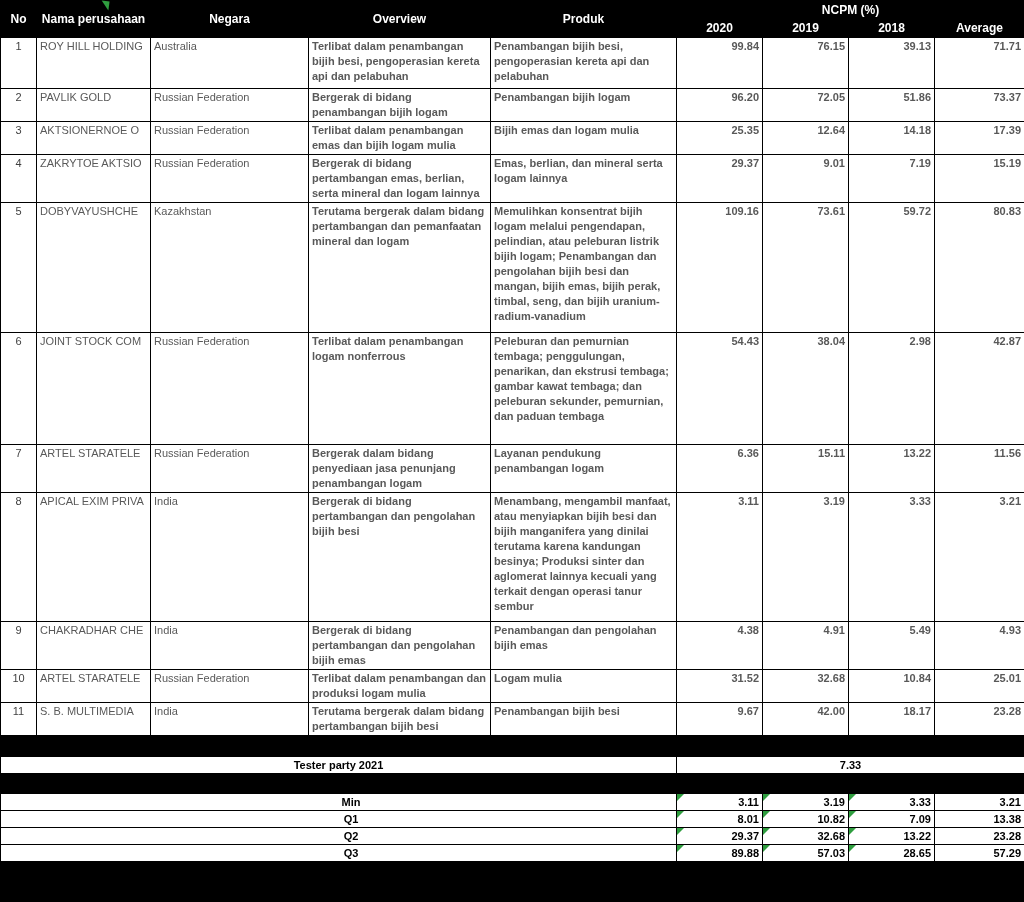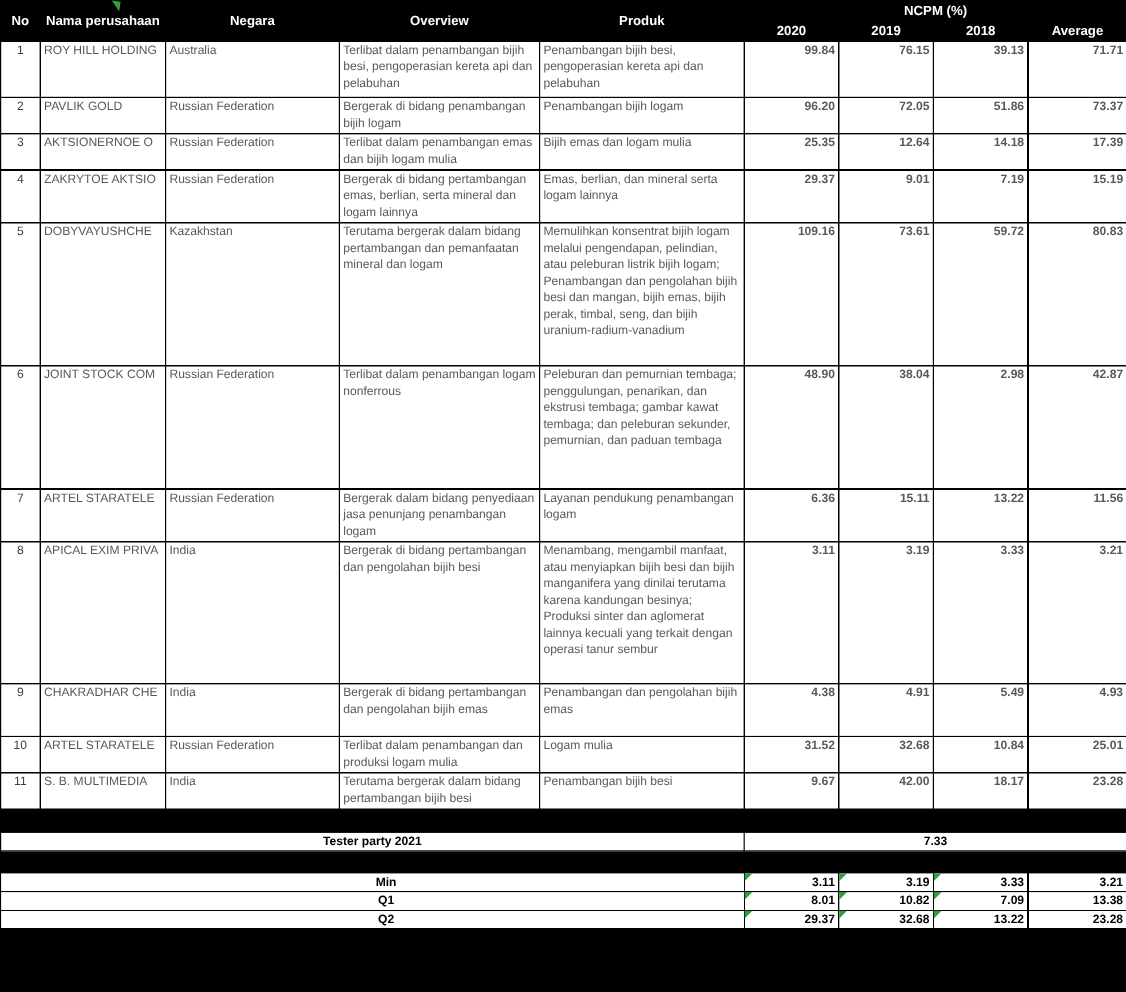--- a/index.html
+++ b/index.html
@@ -21,21 +21,21 @@
   .main thead tr.h1 { height:18px; }
   .main thead tr.h2 { height:19px; }
   .main td {
     background:#fff; border:1px solid #000;
     vertical-align:top; font-size:11px; line-height:15px;
     color:#595959; padding:1px 3px 1px 3px; overflow:hidden;
   }
   .main td.no   { text-align:center; color:#3f3f3f; padding-left:0; padding-right:0; }
   .main td.name { white-space:nowrap; padding-right:0;margin-left:20px; }
   .main td.country { white-space:nowrap; }
-  .main td.wrap { word-wrap:break-word; }
+  .main td.wrap { word-wrap:break-word;font-weight:bold; }
   .main td.num  { text-align:right; padding-right:3px;font-weight:bold; }
 
   
   .band20 { height:20px; }
   .band19 { height:19px; }
 
   
   .tester td {
     background:#fff; border:1px solid #000;
     height:17px; vertical-align:middle; text-align:center;
@@ -153,21 +153,21 @@
           <td class="num">73.61</td>
           <td class="num">59.72</td>
           <td class="num">80.83</td>
         </tr>
         <tr style="height: 112px;">
           <td class="no">6</td>
           <td class="name">JOINT STOCK COM</td>
           <td class="country">Russian Federation</td>
           <td class="wrap">Terlibat dalam penambangan logam nonferrous</td>
           <td class="wrap">Peleburan dan pemurnian tembaga; penggulungan, penarikan, dan ekstrusi tembaga; gambar kawat tembaga; dan peleburan sekunder, pemurnian, dan paduan tembaga</td>
-          <td class="num">48.90</td>
+          <td class="num">54.43</td>
           <td class="num">38.04</td>
           <td class="num">2.98</td>
           <td class="num">42.87</td>
         </tr>
         <tr style="height: 48px;">
           <td class="no">7</td>
           <td class="name">ARTEL STARATELE</td>
           <td class="country">Russian Federation</td>
           <td class="wrap">Bergerak dalam bidang penyediaan jasa penunjang penambangan logam</td>
           <td class="wrap">Layanan pendukung penambangan logam</td>
@@ -263,16 +263,23 @@
           <td class="num"><span class="green-tri"></span>7.09</td>
           <td class="num">13.38</td>
         </tr>
         <tr>
           <td class="label">Q2</td>
           <td class="num"><span class="green-tri"></span>29.37</td>
           <td class="num"><span class="green-tri"></span>32.68</td>
           <td class="num"><span class="green-tri"></span>13.22</td>
           <td class="num">23.28</td>
         </tr>
+        <tr>
+          <td class="label">Q3</td>
+          <td class="num"><span class="green-tri"></span>89.88</td>
+          <td class="num"><span class="green-tri"></span>57.03</td>
+          <td class="num"><span class="green-tri"></span>28.65</td>
+          <td class="num">57.29</td>
+        </tr>
       </tbody>
   </table>
 
 </div>
 
 </body></html>

